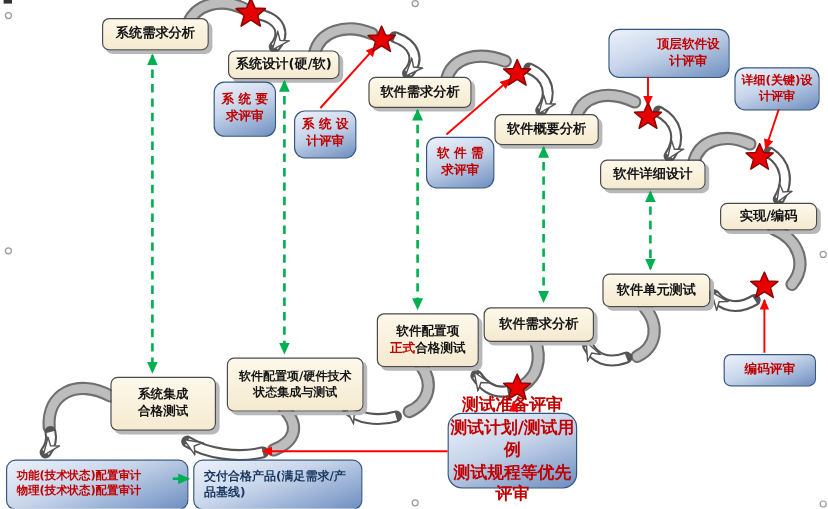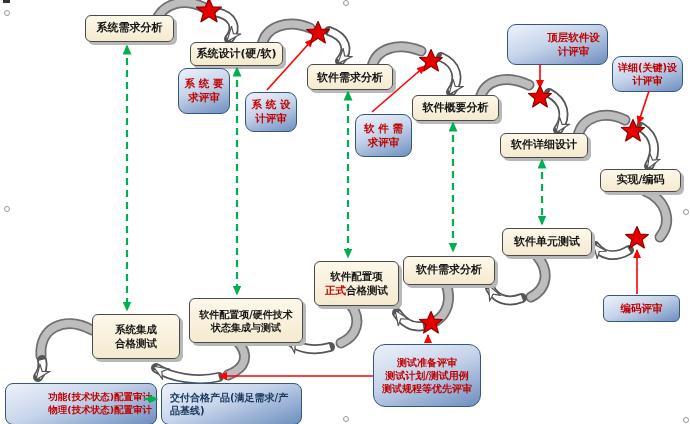--- a/index.html
+++ b/index.html
@@ -184,26 +184,26 @@
     <span class="ln">顶层软件设</span>
     <span class="ln">计评审</span>
   </div>
   <div class="review" style="left:612px;top:56px;width:69px;height:34px;font-size:10px;">
     <span class="ln">详细(关键)设</span>
     <span class="ln">计评审</span>
   </div>
   <div class="review" style="left:603px;top:295px;width:75px;height:25px;border-radius:6px;">
     <span>编码评审</span>
   </div>
-  <div class="review" style="left:373px;top:344px;width:106px;height:61px;font-size:10px;border-radius:12px;">
+  <div class="review" style="left:373px;top:344px;width:106px;height:61px;font-size:14px;border-radius:12px;">
     <span class="ln">测试准备评审</span>
     <span class="ln">测试计划/测试用例</span>
     <span class="ln">测试规程等优先评审</span>
   </div>
-  <div class="review left" style="left:5px;top:383px;width:138px;height:40px;font-size:9.5px;border-radius:8px;align-items:flex-end;">
+  <div class="review left" style="left:5px;top:383px;width:138px;height:40px;font-size:9.5px;border-radius:8px;">
     <span class="ln">功能(技术状态)配置审计</span>
     <span class="ln">物理(技术状态)配置审计</span>
   </div>
   <div class="review navy left" style="left:161px;top:383px;width:127px;height:40px;font-size:10px;border-radius:8px;">
     <span>交付合格产品(满足需求/产品基线)</span>
   </div>
 
   <svg id="front" width="690" height="424" viewBox="0 0 690 424">
     <defs>
       <marker id="mGreen" markerUnits="userSpaceOnUse" markerWidth="10" markerHeight="9" viewBox="0 0 10 9" refX="8.5" refY="4.5" orient="auto-start-reverse">

